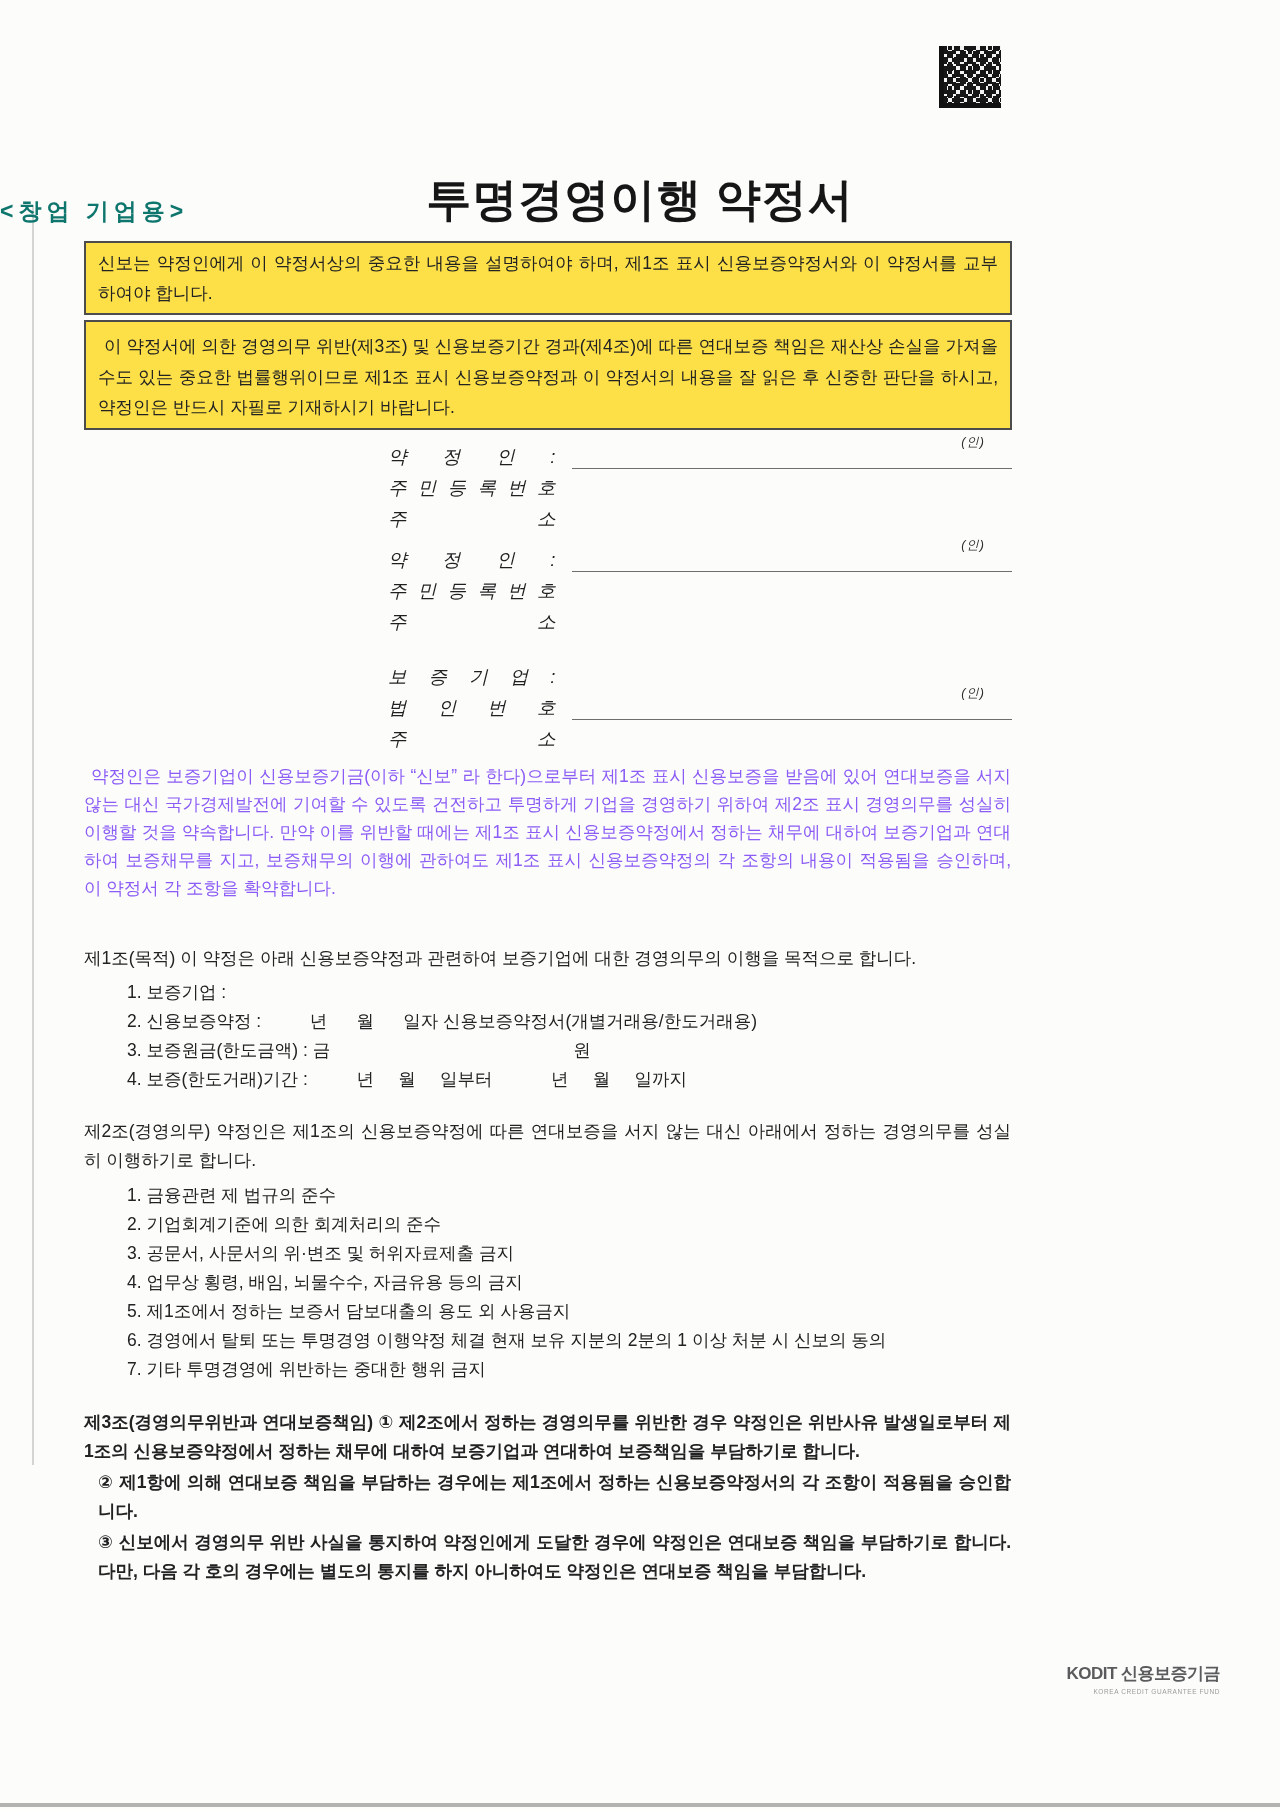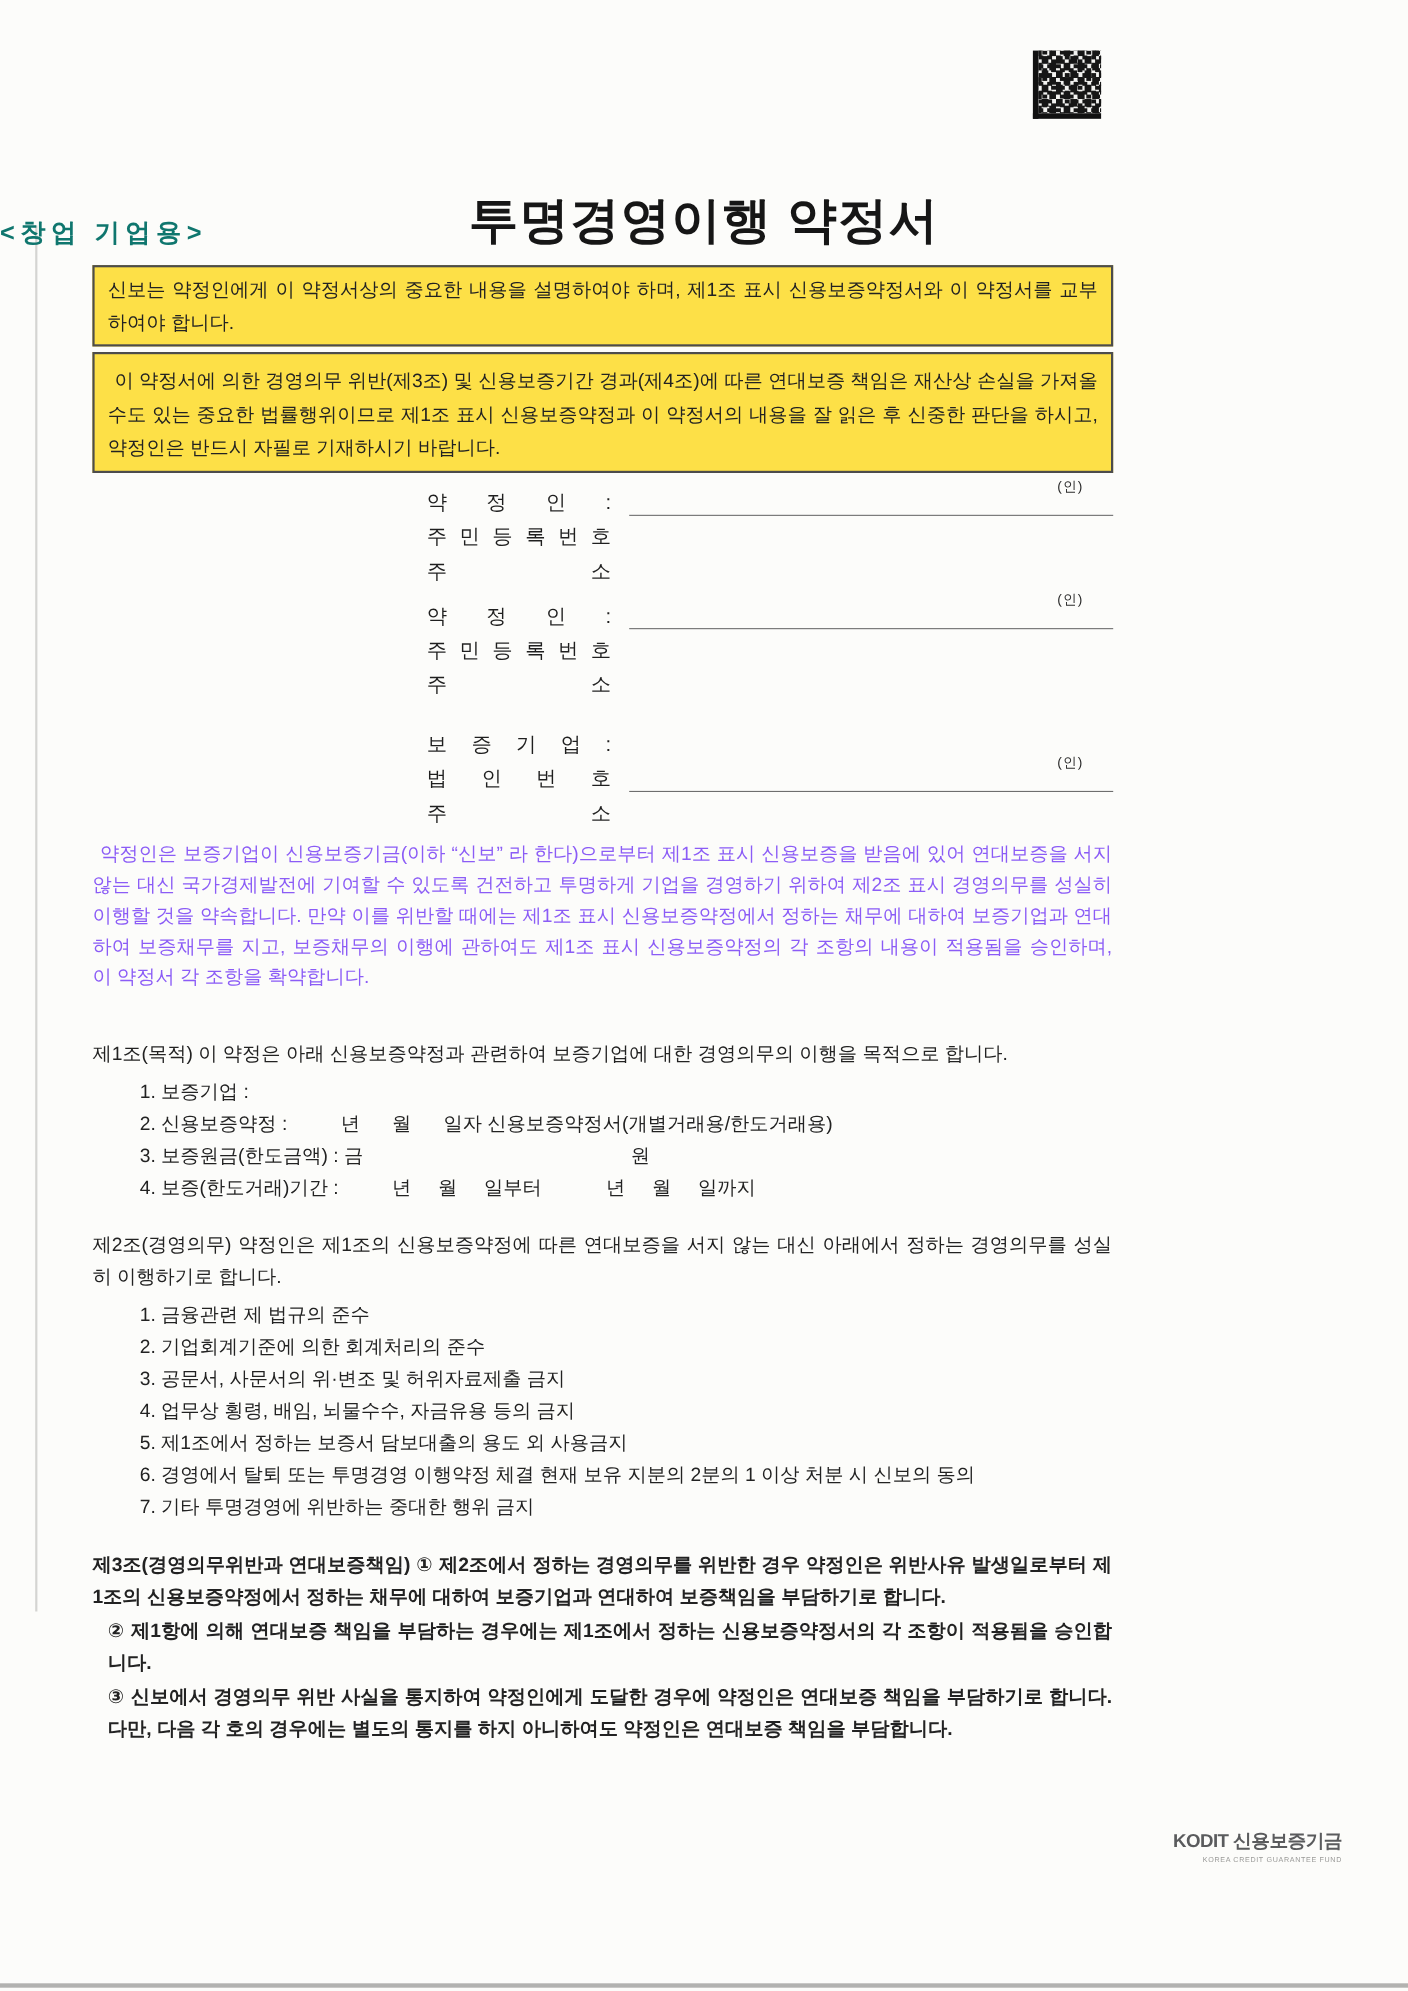--- a/index.html
+++ b/index.html
@@ -29,21 +29,21 @@
 
   .notice{
     position:absolute;left:84px;width:928px;box-sizing:border-box;
     border:2px solid #4c4c4c;background:#fde047;
     padding:5px 12px;font-size:17.5px;line-height:30px;
     text-align:justify;color:#222;
   }
   #notice1{top:241px;}
   #notice2{top:320px;line-height:30.5px;padding-top:9px;text-indent:6px;}
 
-  .sig-block{position:absolute;left:388px;top:441px;width:624px;font-size:18.5px;color:#1f1f1f;}
+  .sig-block{position:absolute;left:388px;top:441px;width:624px;font-size:18.5px;color:#1f1f1f;font-style:italic;}
   .sig-group{margin-bottom:10px;}
   .sig-group.last-gap{margin-top:24px;}
   .sig-row{position:relative;height:31px;display:flex;align-items:center;}
   .sig-label{
     display:inline-block;width:168px;flex:0 0 168px;
     text-align:justify;text-align-last:justify;letter-spacing:.5px;
   }
   .sig-field{position:relative;flex:1 1 auto;margin-left:16px;height:100%;}
   .sig-line{position:absolute;left:0;right:0;bottom:3px;border-bottom:1.6px solid #6e6e6e;}
   .seal{position:absolute;right:27px;top:-7px;font-size:12.5px;color:#2b2b2b;letter-spacing:1px;}

